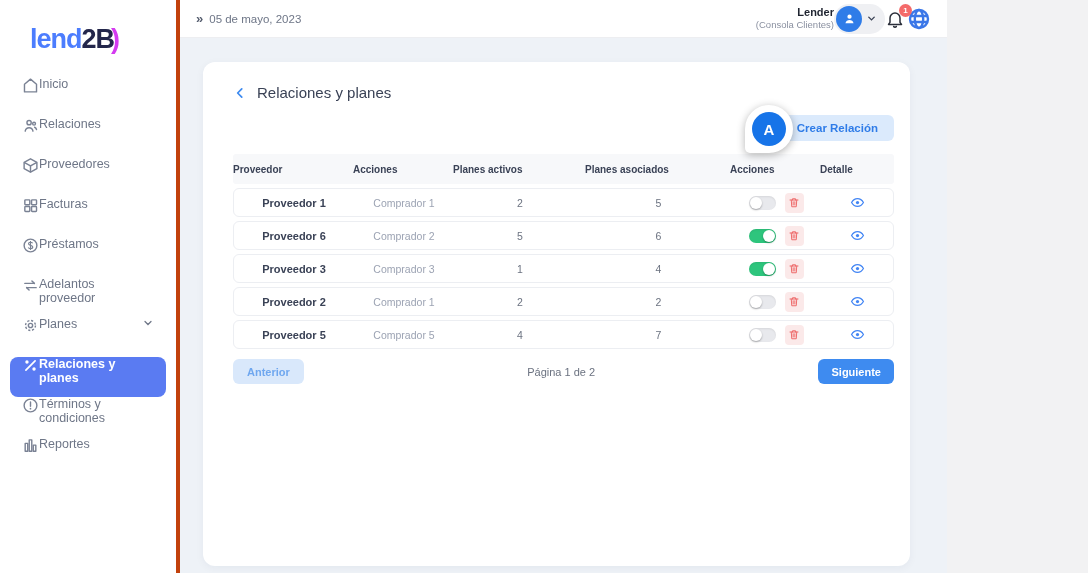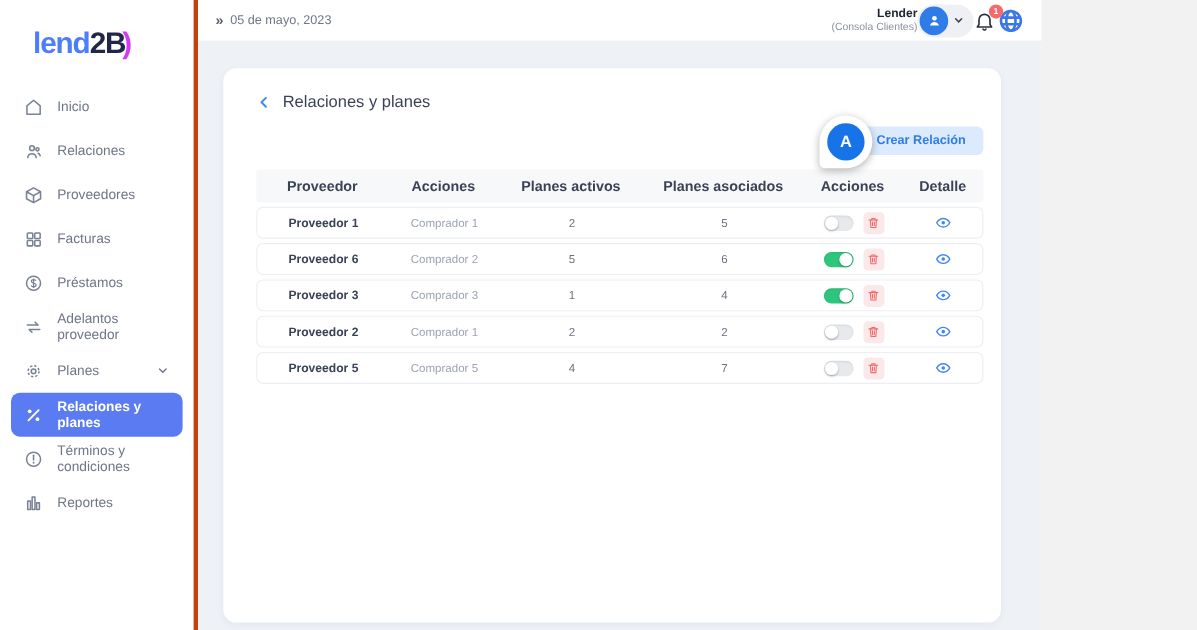--- a/index.html
+++ b/index.html
@@ -10,21 +10,21 @@
   .app { width:947px; height:573px; display:flex; background:#FFFFFF; }
   .desktop-gap { flex:1; background:#F2F2F3; }
 
   
   .sidebar { width:180px; background:#fff; border-right:4px solid #c2410c; flex-shrink:0; }
   .logo { padding:24px 0 16px 30px; font-size:27px; font-weight:800; letter-spacing:-1px; }
   .logo .l-lend { color:#4C7DFE; }
   .logo .l-2b { color:#23264B; }
   .logo .l-tail { color:#D43BF0; margin-left:-3px; font-weight:700; }
   .nav { padding-top:6px; }
-  .nav-item { margin:0 10px; padding:0 12px; height:40px; display:flex; align-items:center; gap:13px;
+  .nav-item { margin:0 10px; padding:0 12px; height:40px; display:flex; align-items:flex-start; 
               border-radius:8px; color:#6E7687; font-size:12.5px; cursor:pointer; }
   .nav-item .nicon { width:17px; height:17px; color:#7A8294; flex-shrink:0; display:flex; }
   .nav-item .nicon svg { width:17px; height:17px; }
   .nav-item.active { background:#5A7BF2; color:#fff; font-weight:600; }
   .nav-item.active .nicon { color:#fff; }
   .nav-chevron { margin-left:auto; width:12px; height:12px; color:#6E7687; display:flex; }
   .nav-chevron svg { width:12px; height:12px; }
 
   
   .main { flex:1; display:flex; flex-direction:column; background:#EEF2F7; }
@@ -62,21 +62,21 @@
   .toolbar { display:flex; justify-content:flex-end; margin-top:14px; }
   .create-btn { background:#DBEAFC; color:#2F7CE8; border:none; border-radius:6px; height:26px;
                 display:flex; align-items:center; gap:8px; padding:0 16px 0 13px; font-size:11.5px;
                 font-weight:700; cursor:pointer; font-family:inherit; }
   .create-btn svg { width:14px; height:14px; }
 
   
   .table { margin-top:13px; }
   .thead, .trow { display:grid; grid-template-columns:120px 100px 132px 145px 90px 1fr; align-items:center; }
   .thead { background:#F7F8FA; height:30px; border-radius:3px; }
-  .th { font-size:13px; font-weight:700; color:#3A4256; text-align:center; }
+  .th { font-size:10px; font-weight:700; color:#3A4256; }
   .trow { height:29px; margin-top:4px; background:#fff; border:1px solid #ECEEF2; border-radius:6px; }
   .cell { text-align:center; font-size:10.5px; color:#6B7280; }
   .cell.proveedor { color:#3A4256; font-weight:600; font-size:11px; }
   .cell.comprador { color:#9CA3B3; }
   .cell.acciones { display:flex; align-items:center; justify-content:center; gap:9px; }
   .toggle { width:27px; height:14px; border-radius:7px; background:#E8E9ED; position:relative;
             cursor:pointer; box-shadow:inset 0 1px 2px rgba(0,0,0,.08); }
   .toggle .knob { width:12px; height:12px; border-radius:50%; background:#fff; position:absolute;
                   top:1px; left:1px; box-shadow:0 1px 2px rgba(0,0,0,.3); }
   .toggle.on { background:#2EC57D; }
@@ -432,20 +432,25 @@
         <svg viewBox="0 0 24 24" fill="none" stroke="currentColor" stroke-width="2">
                         <path d="M2.5 12S6 5.8 12 5.8 21.5 12 21.5 12 18 18.2 12 18.2 2.5 12 2.5 12Z"></path>
                         <circle cx="12" cy="12" r="2.6" fill="currentColor" stroke="none"></circle>
                       </svg>
       </span>
     </div>
   </div>
 </div>
           </div>
 
+          <div class="pagination">
+            <button class="pg-prev">Anterior</button>
+            <span class="pg-status">Página 1 de 2</span>
+            <button class="pg-next">Siguiente</button>
+          </div>
         </div>
       </div>
     </div>
   </div>
 
   <div class="desktop-gap"></div>
 
   <div class="marker">
     <div class="marker-bubble">
       <div class="marker-circle">A</div>

